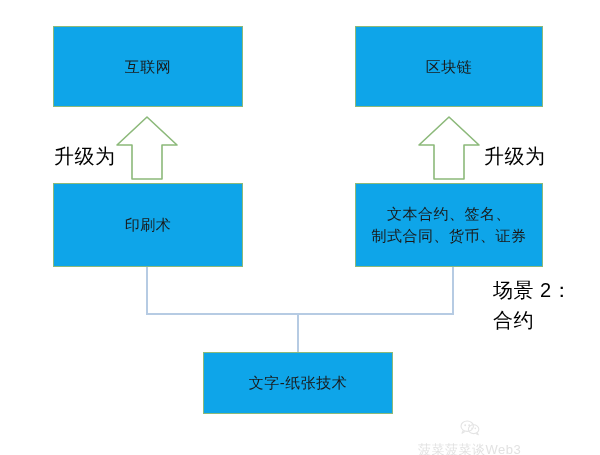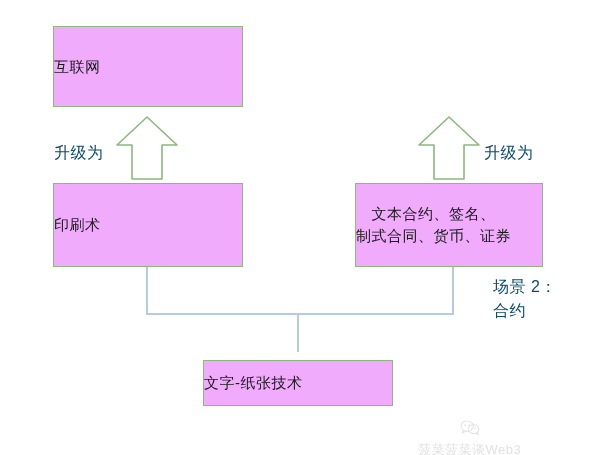--- a/index.html
+++ b/index.html
@@ -14,51 +14,52 @@
     position: relative;
     width: 600px;
     height: 455px;
     background: #ffffff;
     overflow: hidden;
   }
   .node {
     position: absolute;
     box-sizing: border-box;
     border: 1.5px solid #8cb97a;
-    background: #f0abfc;
+    background: #0ea5e9;
     display: flex;
     align-items: center;
+    justify-content: center;
     text-align: center;
     color: #1a1a1a;
     font-size: 15px;
     line-height: 1.45;
     letter-spacing: 0.5px;
   }
   .node span {
     display: block;
     white-space: pre-line;
   }
   #node-internet   { left: 53px;  top: 26px;  width: 190px; height: 81px; }
   #node-blockchain { left: 355px; top: 26px;  width: 188px; height: 81px; }
   #node-printing   { left: 53px;  top: 183px; width: 190px; height: 84px; }
   #node-contracts  { left: 355px; top: 183px; width: 188px; height: 84px; }
-  #node-paper      { left: 203px; top: 360px; width: 190px; height: 46px; }
+  #node-paper      { left: 203px; top: 352px; width: 190px; height: 62px; }
 
   .arrow-up {
     position: absolute;
     width: 66px;
     height: 68px;
   }
   #arrow-left  { left: 114px; top: 114px; }
   #arrow-right { left: 416px; top: 114px; }
 
   .edge-label {
     position: absolute;
-    color: #0c4a6e;
-    font-size: 16px;
+    color: #000000;
+    font-size: 20px;
     line-height: 1.5;
     letter-spacing: 0.5px;
     white-space: pre-line;
   }
   #label-upgrade-left  { left: 54px;  top: 141px; }
   #label-upgrade-right { left: 484px; top: 141px; }
   #label-scene-1 { left: 62px;  top: 275px; }
   #label-scene-2 { left: 455px; top: 275px; margin-left: 38px; }
 
   .connector {
@@ -87,20 +88,23 @@
 </style>
 </head>
 <body>
 
 <div id="canvas">
 
   <div class="node" id="node-internet">
     <span>互联网</span>
   </div>
 
+  <div class="node" id="node-blockchain">
+    <span>区块链</span>
+  </div>
 
   <svg class="arrow-up" id="arrow-left" viewBox="0 0 66 68">
     <polygon points="33,3 63,31 48,31 48,65 18,65 18,31 3,31" fill="#ffffff" stroke="#8cb97a" stroke-width="1.6" stroke-linejoin="round"></polygon>
   </svg>
 
   <svg class="arrow-up" id="arrow-right" viewBox="0 0 66 68">
     <polygon points="33,3 63,31 48,31 48,65 18,65 18,31 3,31" fill="#ffffff" stroke="#8cb97a" stroke-width="1.6" stroke-linejoin="round"></polygon>
   </svg>
 
   <div class="edge-label" id="label-upgrade-left">升级为</div>

